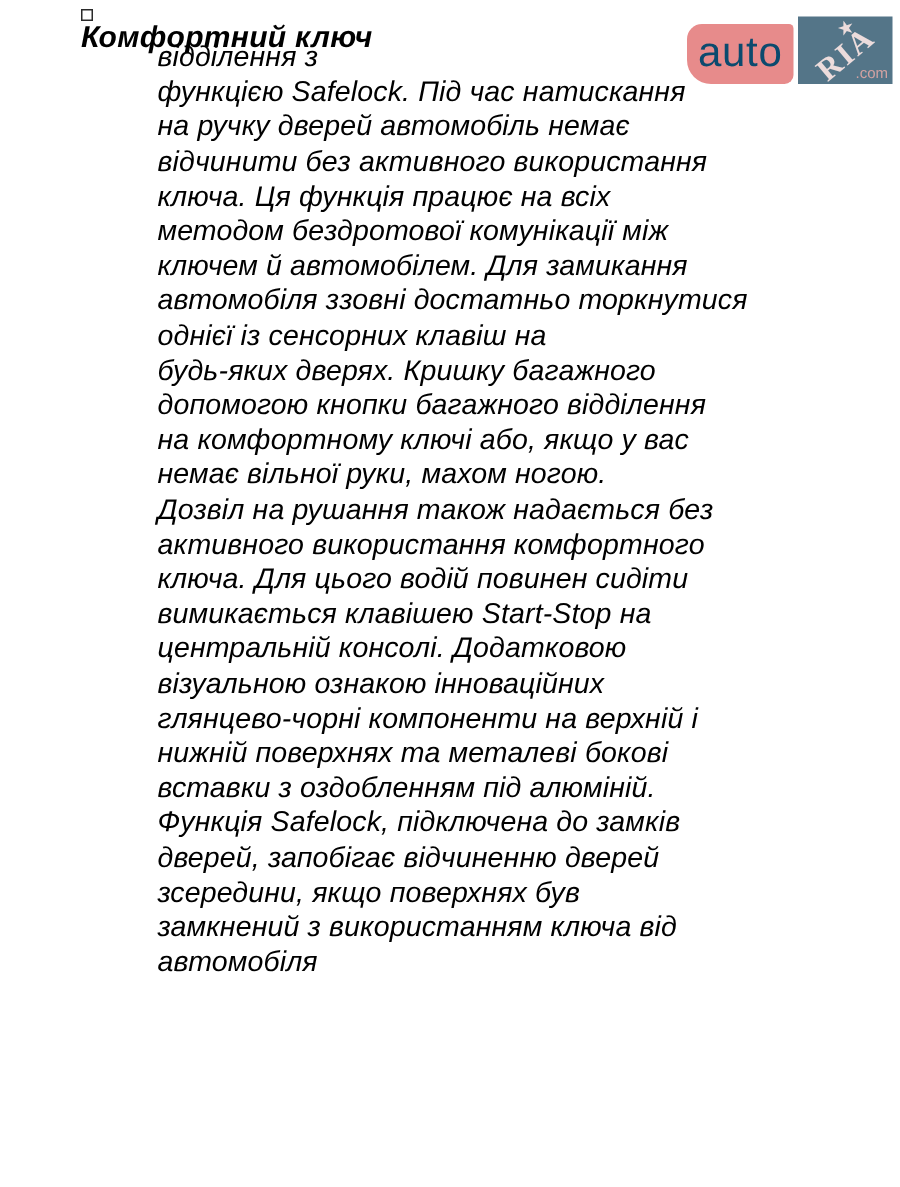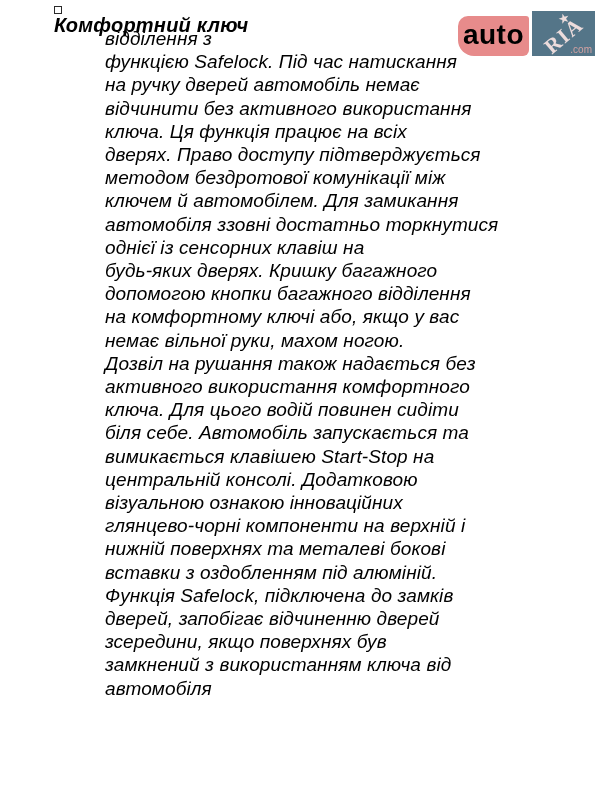--- a/index.html
+++ b/index.html
@@ -65,23 +65,23 @@
     top: 5px;
     width: 71px;
     height: 40px;
     background: #e78b8b;
     border-radius: 10px 3px 6px 16px;
     display: flex;
     align-items: center;
     justify-content: center;
   }
   .logo-auto-text {
-    color: #000000;
+    color: #0c4a6e;
     font-size: 28px;
-    font-weight: bold;
+    font-weight: normal;
     letter-spacing: 0.5px;
     line-height: 1;
     padding-bottom: 2px;
   }
   .logo-ria {
     position: absolute;
     right: 0;
     top: 0;
     width: 63px;
     height: 45px;
@@ -135,33 +135,31 @@
     <div class="heading-row">
       <span class="bullet"></span>
       <span class="heading">Комфортний ключ</span>
     </div>
     <div class="body-lines">
         <div class="text-line">відділення з</div>
         <div class="text-line">функцією Safelock. Під час натискання</div>
         <div class="text-line">на ручку дверей автомобіль немає</div>
         <div class="text-line">відчинити без активного використання</div>
         <div class="text-line">ключа. Ця функція працює на всіх</div>
-        <div class="text-line">дверях. Право доступу підтверджується</div>
         <div class="text-line">методом бездротової комунікації між</div>
         <div class="text-line">ключем й автомобілем. Для замикання</div>
         <div class="text-line">автомобіля ззовні достатньо торкнутися</div>
         <div class="text-line">однієї із сенсорних клавіш на</div>
         <div class="text-line">будь-яких дверях. Кришку багажного</div>
         <div class="text-line">допомогою кнопки багажного відділення</div>
         <div class="text-line">на комфортному ключі або, якщо у вас</div>
         <div class="text-line">немає вільної руки, махом ногою.</div>
         <div class="text-line">Дозвіл на рушання також надається без</div>
         <div class="text-line">активного використання комфортного</div>
         <div class="text-line">ключа. Для цього водій повинен сидіти</div>
-        <div class="text-line">біля себе. Автомобіль запускається та</div>
         <div class="text-line">вимикається клавішею Start-Stop на</div>
         <div class="text-line">центральній консолі. Додатковою</div>
         <div class="text-line">візуальною ознакою інноваційних</div>
         <div class="text-line">глянцево-чорні компоненти на верхній і</div>
         <div class="text-line">нижній поверхнях та металеві бокові</div>
         <div class="text-line">вставки з оздобленням під алюміній.</div>
         <div class="text-line">Функція Safelock, підключена до замків</div>
         <div class="text-line">дверей, запобігає відчиненню дверей</div>
         <div class="text-line">зсередини, якщо поверхнях був</div>
         <div class="text-line">замкнений з використанням ключа від</div>

